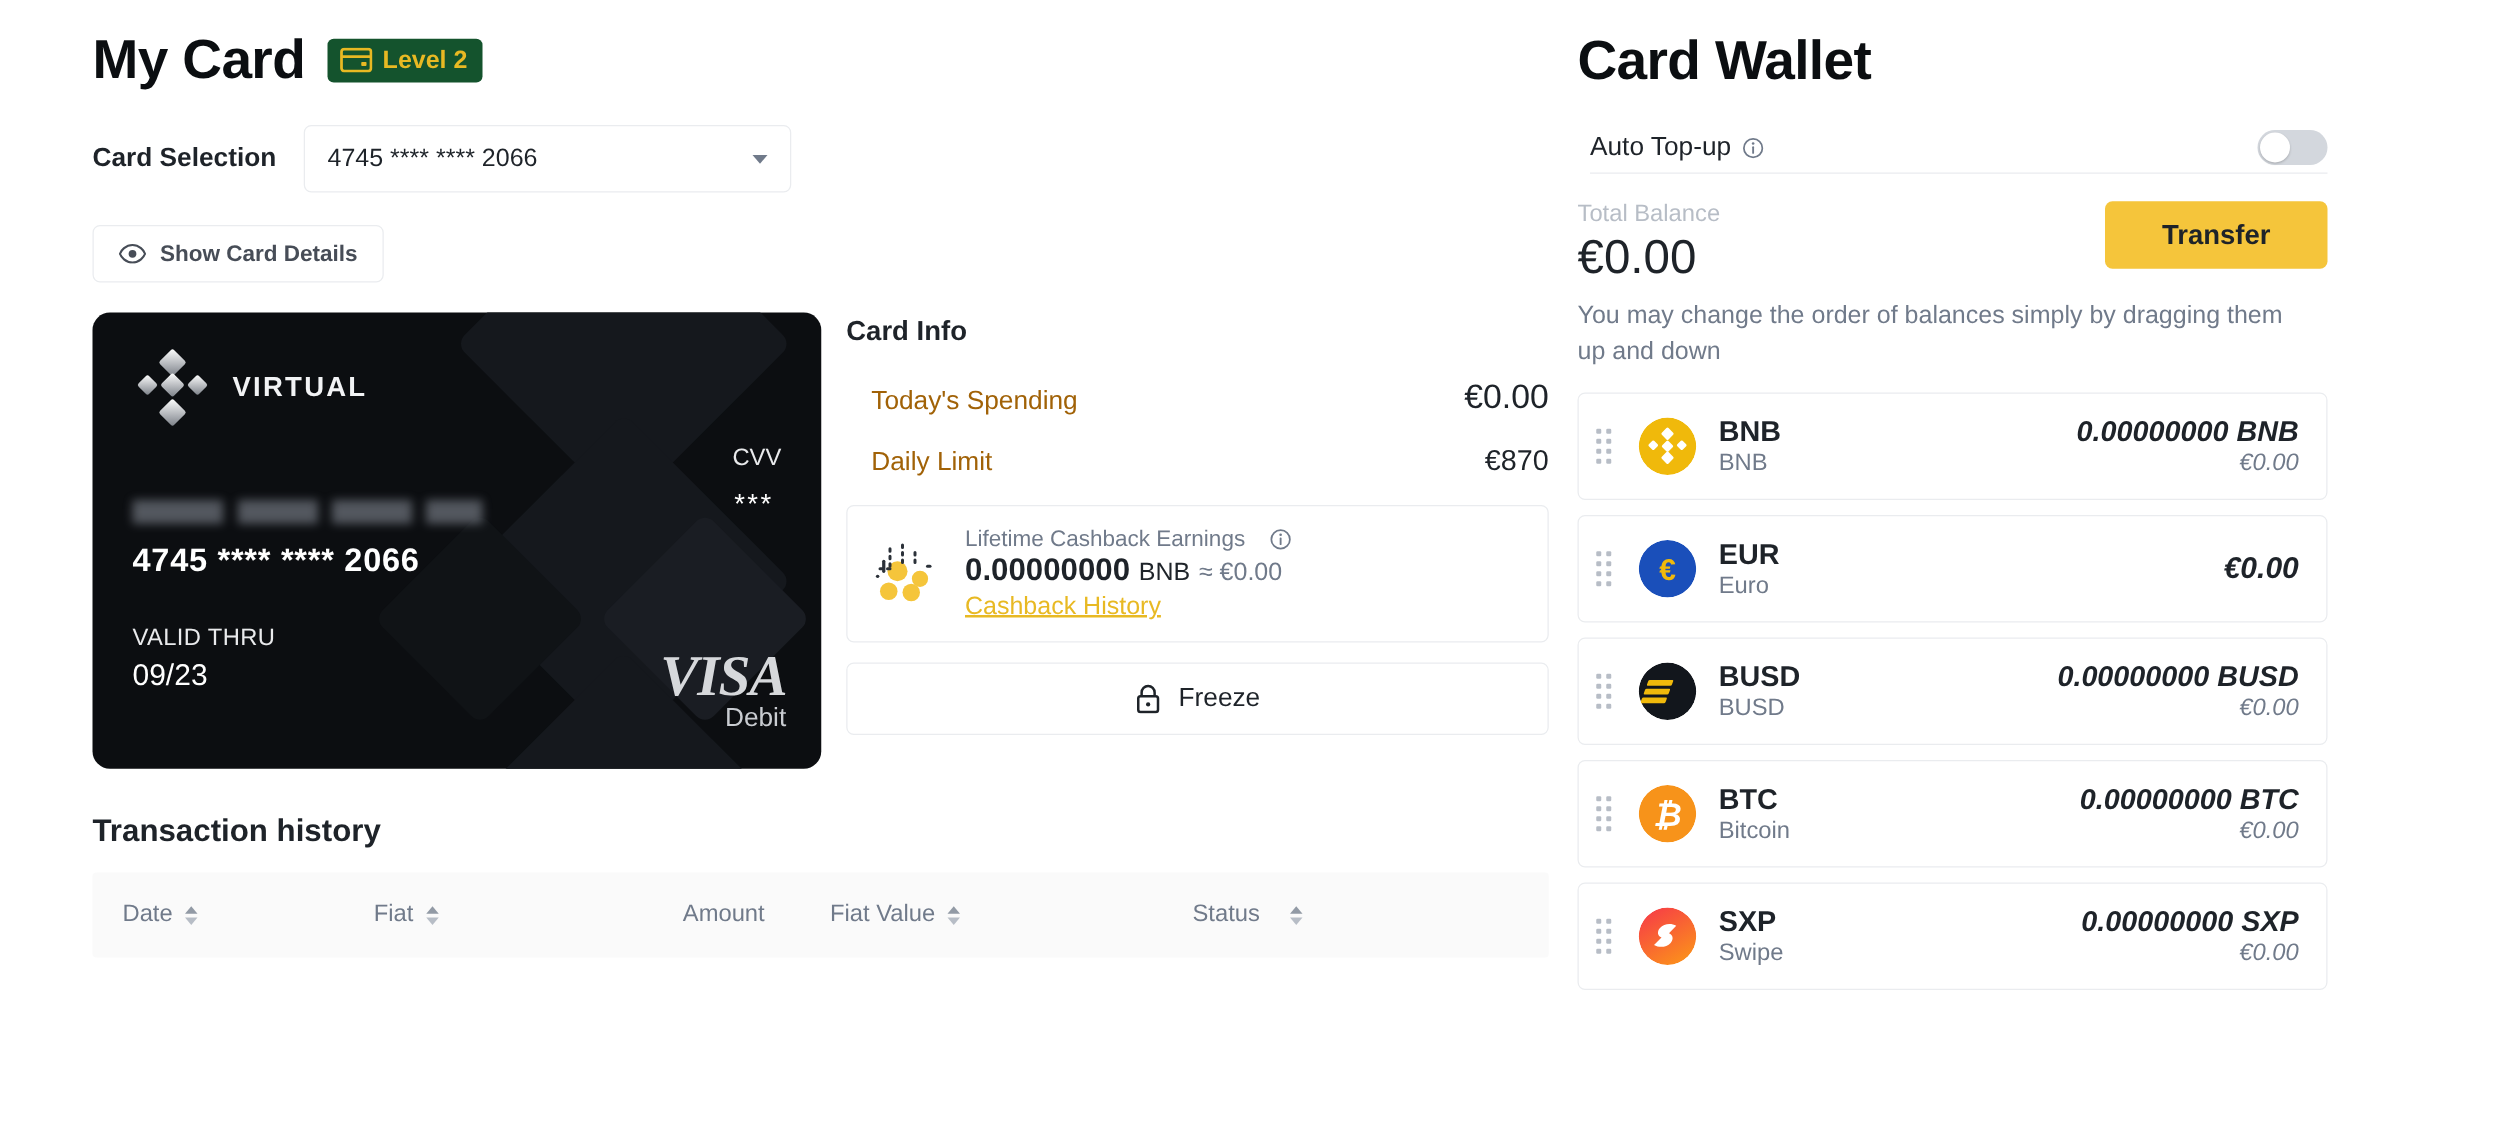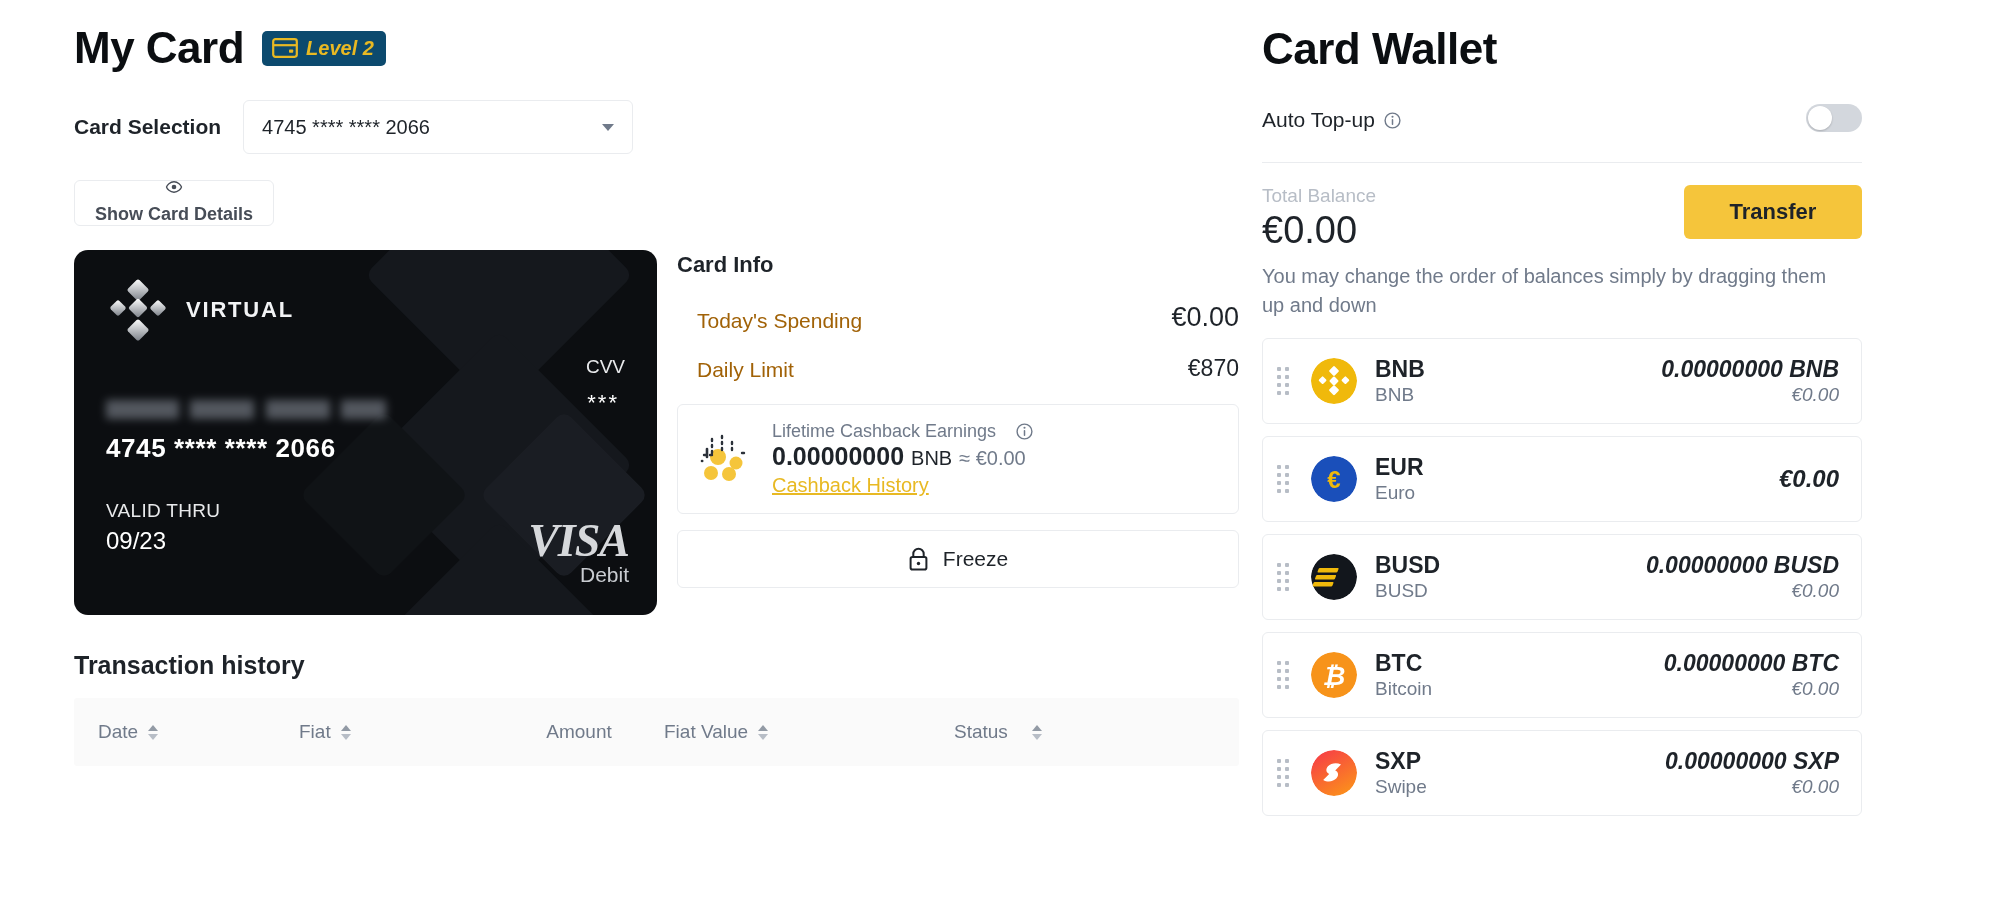--- a/index.html
+++ b/index.html
@@ -13,23 +13,22 @@
   }
   .page { position: relative; width: 2000px; height: 901px; }
 
   
   .left-col { position: absolute; left: 74px; top: 0; width: 1165px; }
 
   .title-row { display: flex; align-items: center; gap: 18px; margin-top: 24px; }
   .page-title { font-size: 44px; font-weight: 700; letter-spacing: -0.5px; color: #0b0e11; margin: 0; line-height: 1.1; }
   .level-badge {
     display: inline-flex; align-items: center; gap: 8px;
-    background: #0c4a6e; border-radius: 5px;
+    background: #14532d; border-radius: 5px;
     padding: 6px 12px 6px 10px;
-    font-style: italic;
   }
   .level-badge .lbl { color: #e8b923; font-size: 20px; font-weight: 700; }
   .card-badge-icon { width: 26px; height: 20px; display:block; }
 
   .selection-row { display: flex; align-items: center; gap: 22px; margin-top: 28px; }
   .selection-label { font-size: 21px; font-weight: 700; color: #1e2329; }
   .select-box {
     position: relative; width: 390px; height: 54px;
     border: 1px solid #eaecef; border-radius: 6px; background: #fff;
     display: flex; align-items: center; padding: 0 18px;
@@ -39,21 +38,20 @@
            width: 0; height: 0; border-left: 6px solid transparent;
            border-right: 6px solid transparent; border-top: 7px solid #707a8a; }
 
   .show-details-btn {
     margin-top: 26px;
     display: inline-flex; align-items: center; gap: 11px;
     border: 1px solid #eaecef; border-radius: 6px; background: #fff;
     height: 46px; padding: 0 20px;
     font-size: 18px; font-weight: 700; color: #474d57;
     cursor: pointer;
-    flex-direction: column;
   }
 
   .card-and-info { display: flex; gap: 20px; margin-top: 24px; }
 
   
   .credit-card {
     position: relative; width: 583px; height: 365px;
     border-radius: 14px; overflow: hidden;
     background: #0c0e11;
     flex: 0 0 auto;
@@ -124,21 +122,21 @@
   .th.c-fiat   { width: 230px; }
   .th.c-status { width: 200px; padding-left: 60px; gap: 24px; }
   .sort-arrows { display: inline-flex; flex-direction: column; gap: 3px; }
   .sort-arrows i { display: block; width: 0; height: 0; border-left: 5px solid transparent; border-right: 5px solid transparent; }
   .sort-arrows i.up   { border-bottom: 6px solid #929aa5; }
   .sort-arrows i.down { border-top: 6px solid #b7bdc6; }
 
   
   .right-col { position: absolute; left: 1262px; top: 0; width: 600px; }
   .wallet-title { font-size: 44px; font-weight: 700; margin: 24px 0 0 0; color: #0b0e11; letter-spacing: -0.5px; }
-  .topup-row { display: flex; align-items: flex-end; justify-content: space-between; margin-top: 30px; padding-bottom: 30px; border-bottom: 1px solid #eaecef; }
+  .topup-row { display: flex; align-items: center; justify-content: space-between; margin-top: 30px; padding-bottom: 6px; border-bottom: 1px solid #eaecef; margin-left: 10px; }
   .topup-label { display: flex; align-items: center; gap: 9px; font-size: 21px; color: #1e2329; }
   .toggle { width: 56px; height: 28px; border-radius: 14px; background: #d3d7dd; position: relative; cursor: pointer; }
   .toggle .knob { position: absolute; top: 2px; left: 2px; width: 24px; height: 24px; border-radius: 50%; background: #fff; box-shadow: 0 1px 2px rgba(0,0,0,.2); }
 
   .balance-row { display: flex; justify-content: space-between; align-items: flex-start; margin-top: 22px; }
   .balance-label { font-size: 19px; color: #b7bdc6; }
   .balance-amount { font-size: 38px; font-weight: 500; color: #1e2329; margin-top: 2px; }
   .transfer-btn {
     background: #f5c53b; border: none; border-radius: 6px;
     width: 178px; height: 54px; font-size: 22px; font-weight: 700; color: #1e2329;

